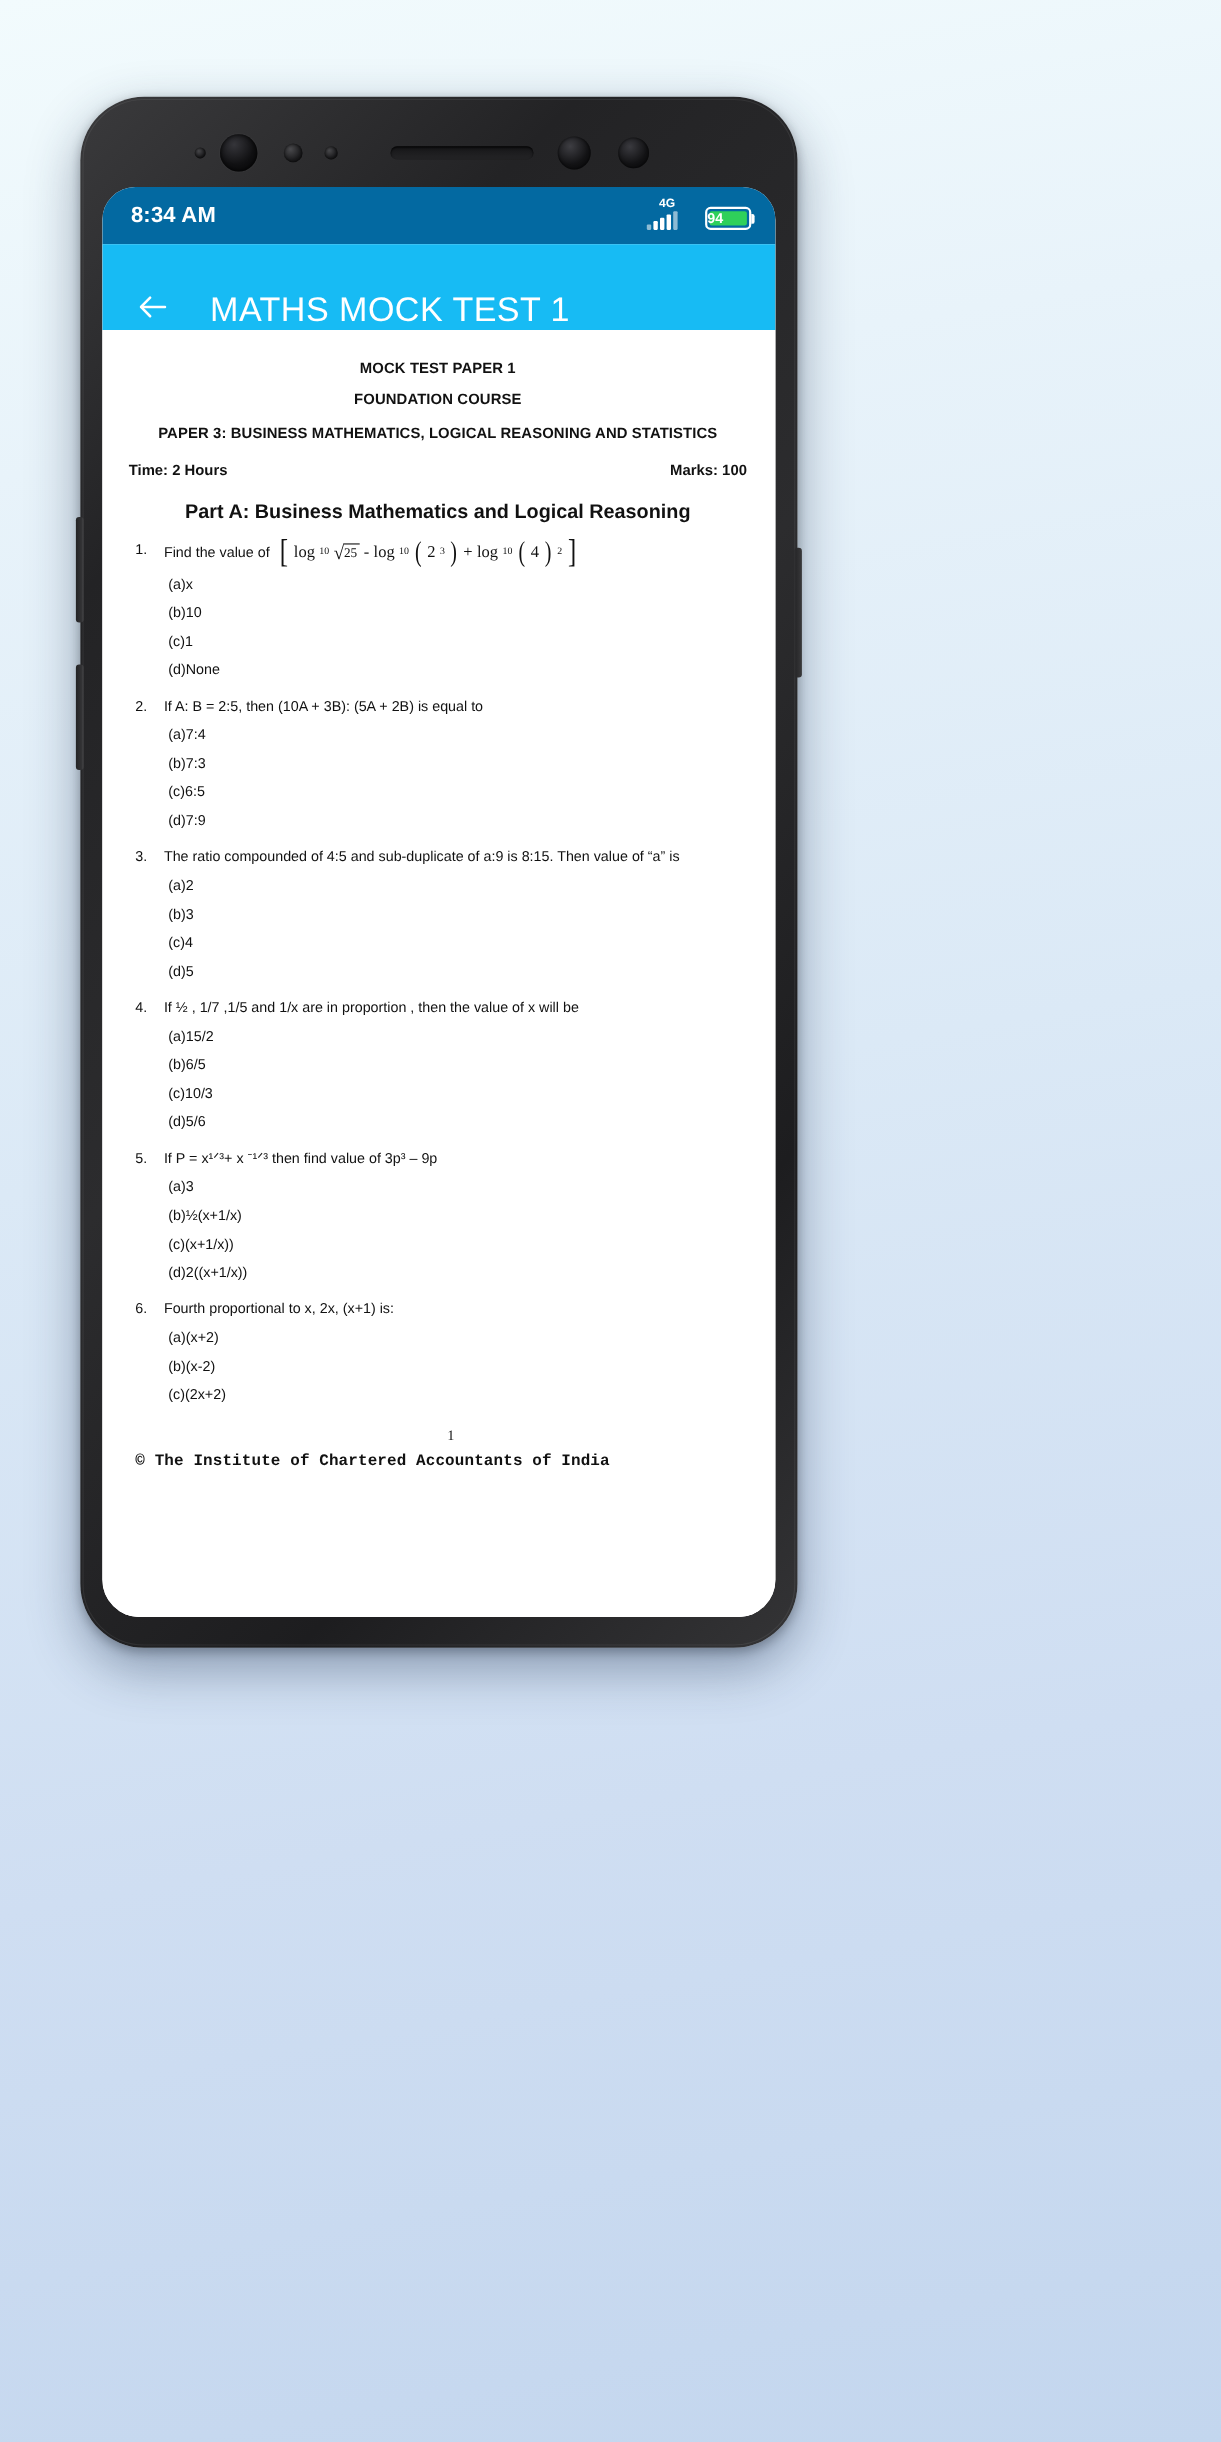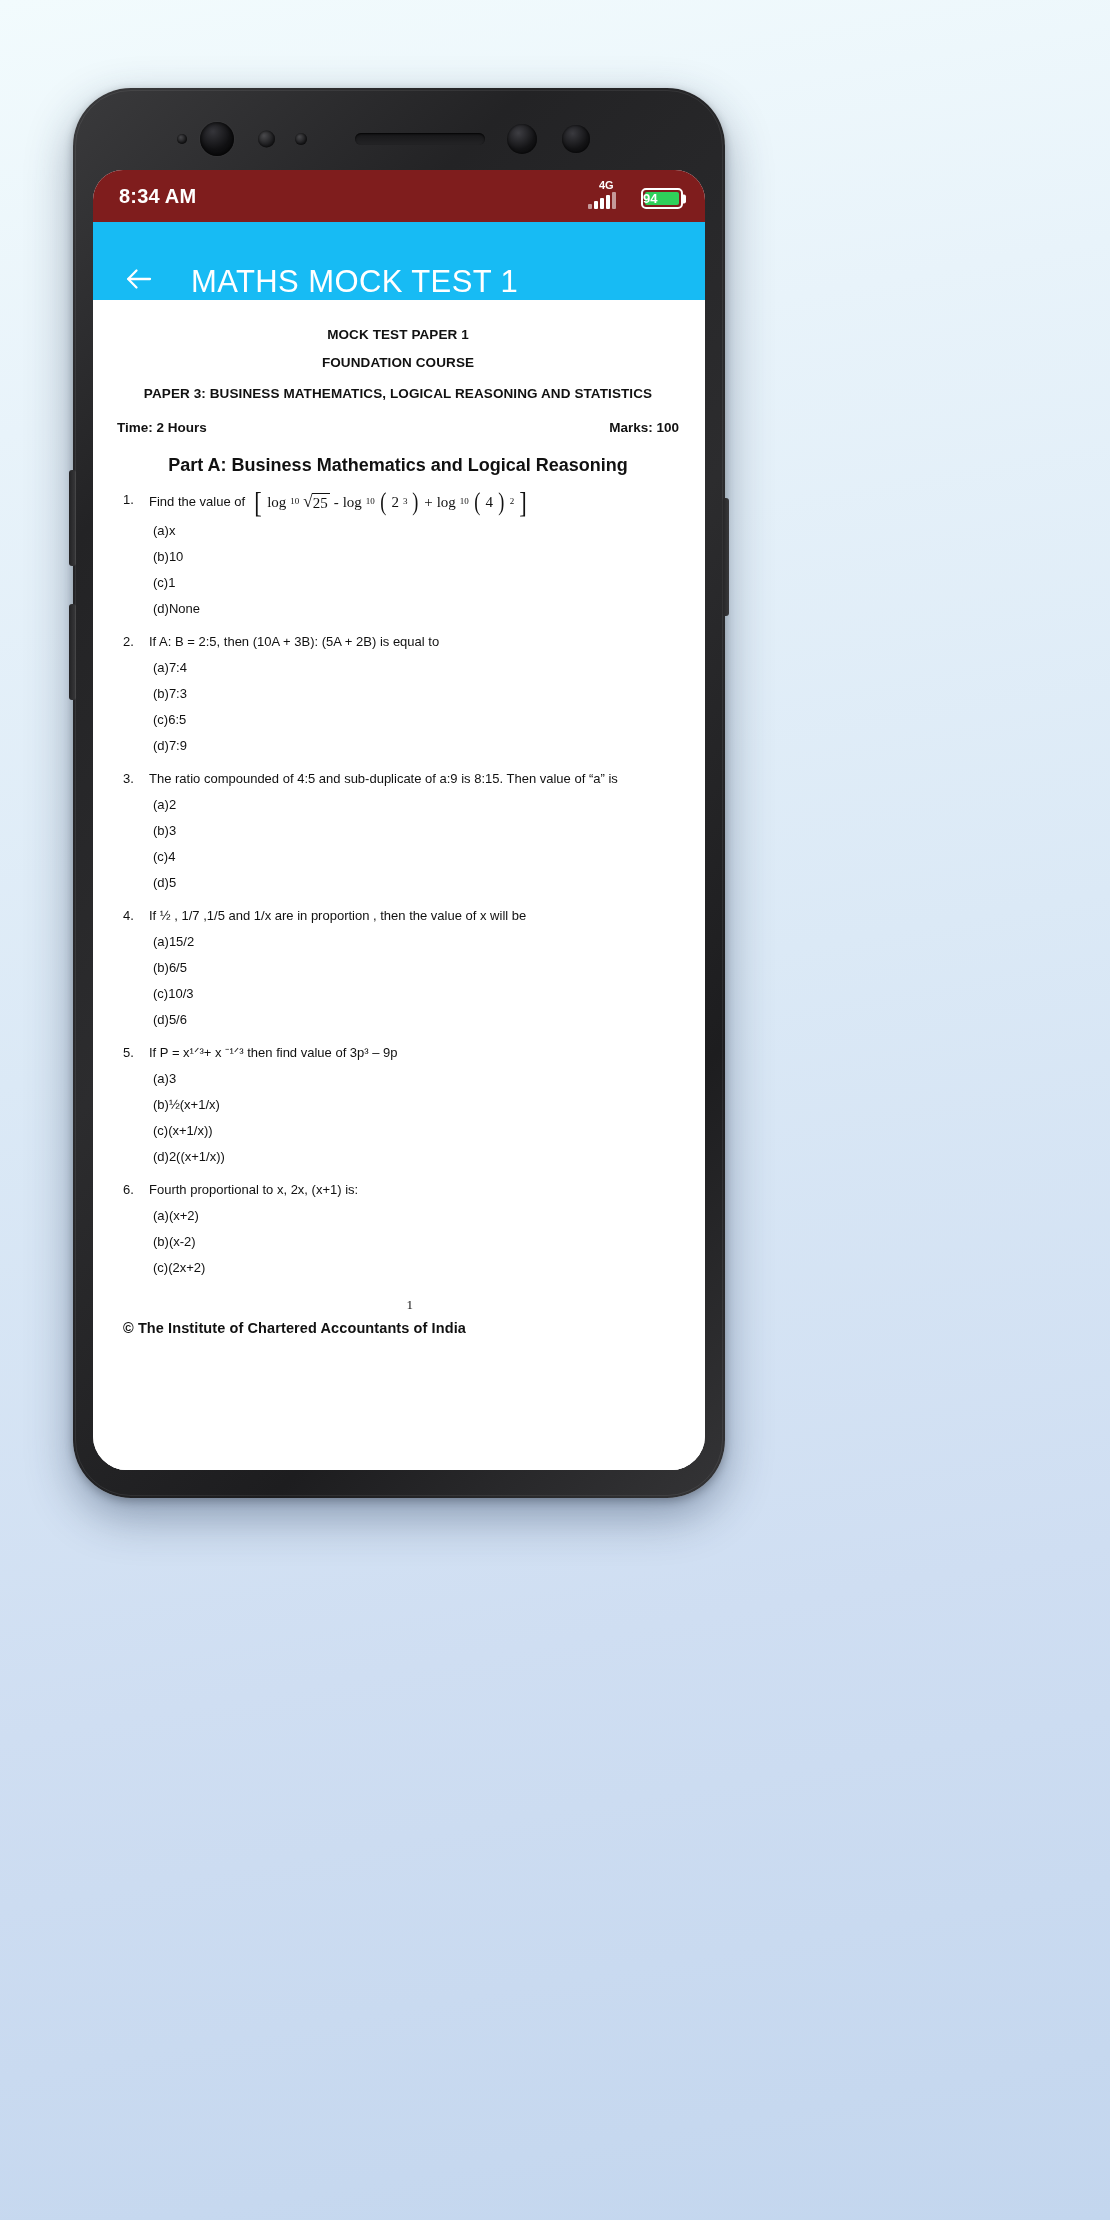--- a/index.html
+++ b/index.html
@@ -81,21 +81,21 @@
     left: 20px; top: 82px;
     width: 612px; height: 1300px;
     background: #ffffff;
     border-radius: 30px 30px 34px 34px;
     overflow: hidden;
   }
 
   
   #status-bar {
     height: 52px;
-    background: #7f1d1d;
+    background: #0369a1;
     display: flex;
     align-items: center;
     justify-content: space-between;
     padding: 0 22px 0 26px;
     color: #ffffff;
   }
   #status-time {
     font-size: 20px;
     font-weight: bold;
     letter-spacing: 0.2px;
@@ -246,39 +246,39 @@
   }
   sub.lg { font-size: 9px; vertical-align: -3px; }
   sup.lg { font-size: 9px; vertical-align: 5px; }
   .sqrt {
     display:inline-flex; align-items:flex-start;
   }
   .sqrt > .radical { font-size: 17px; line-height:1; margin-right:-1px; }
   .sqrt > .radicand {
     border-top: 1.2px solid #111;
     padding: 1px 2px 0 1px;
-    font-size: 15px;
+    font-size: 12px;
     line-height: 1.1;
   }
 
   
   #doc-footer {
     margin-top: 42px;
     position: relative;
     padding-left: 8px;
   }
   #page-number {
     position: absolute;
     right: 268px;
     top: -22px;
     font-family: "Liberation Serif", serif;
     font-size: 13px;
   }
   #copyright {
-    font-family: Liberation Sans, sans-serif;
+    font-family: Liberation Mono, monospace;
     font-weight: bold;
     font-size: 14.5px;
     letter-spacing: .1px;
   }
 
   #page-gap { height: 104px; }
 
   
   #screen-bottom-mask{
     position:absolute; left:0; right:0; bottom:0; height: 6px;

